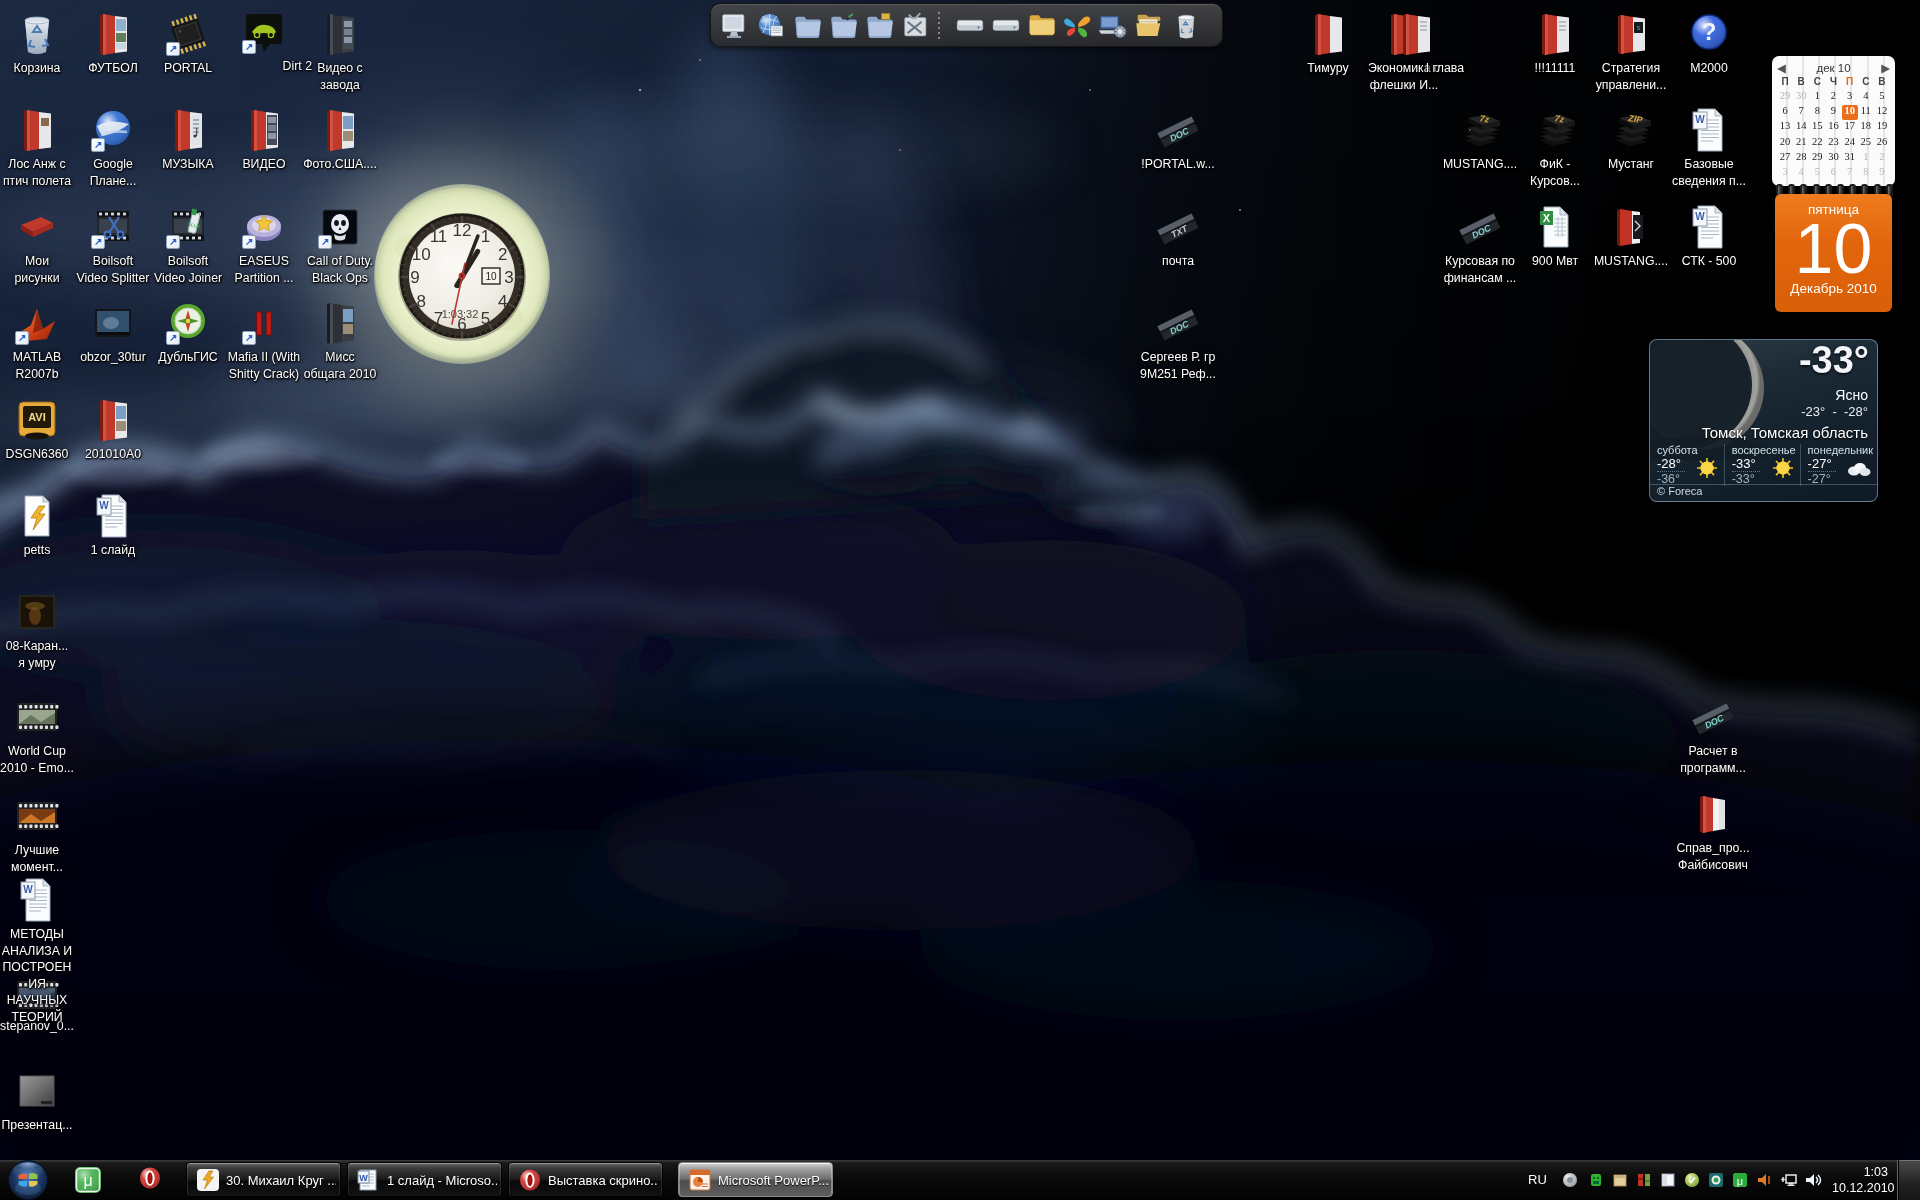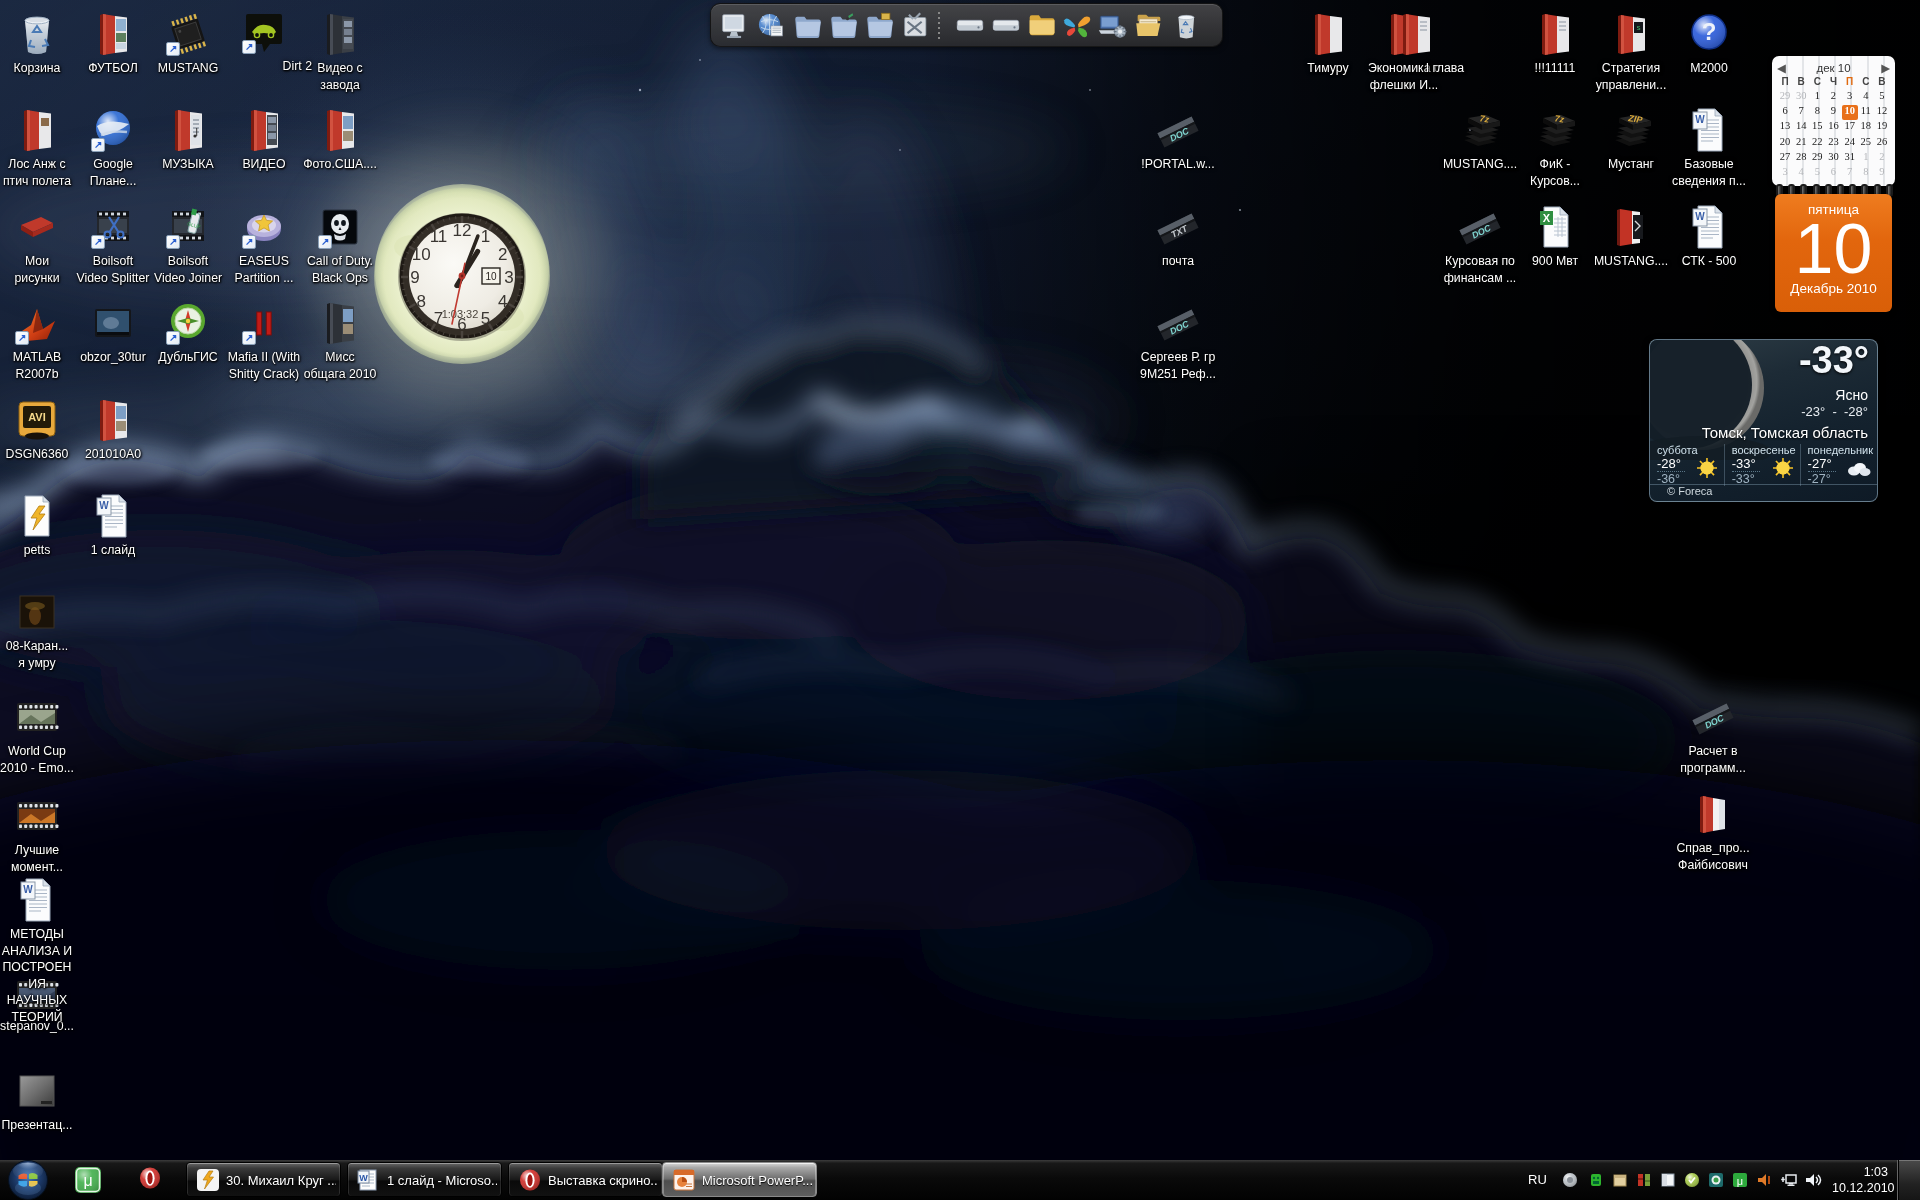--- a/index.html
+++ b/index.html
@@ -40,21 +40,21 @@
 #wx .cond{position:absolute;right:9px;top:47px;font-size:14px;}
 #wx .minmax{position:absolute;right:9px;top:64px;font-size:13px;color:#e8edf2;}
 #wx .city{position:absolute;right:9px;top:84px;font-size:15px;white-space:nowrap;text-shadow:0 1px 2px #000;}
 #wxdays{position:absolute;left:0;top:104px;width:100%;height:42px;display:flex;}
 .wxd{flex:1;padding:0 4px;position:relative;border-left:1px solid rgba(140,170,190,.35);}
 .wxd:first-child{border-left:none;}
 .wxd .dn{font-size:11px;color:#cfe0ea;margin-left:3px;white-space:nowrap;overflow:hidden;}
 .wxd .hi{font-size:13px;margin-left:3px;margin-top:0px;}
 .wxd .lo{font-size:12.5px;color:#9fb3c2;margin-left:3px;border-top:1px dotted #5a7586;width:28px;}
 .wxd svg{position:absolute;right:5px;top:12px;}
-#wx .foreca{position:absolute;left:0;bottom:0;width:100%;height:17px;border-top:1px solid rgba(140,170,190,.4);font-size:11px;color:#cfd9df;padding-left:17px;}
+#wx .foreca{position:absolute;left:0;bottom:0;width:100%;height:17px;border-top:1px solid rgba(140,170,190,.4);font-size:11px;color:#cfd9df;padding-left:7px;}
 
 #clockw{position:absolute;left:352px;top:167px;width:220px;height:220px;}
 </style></head>
 <body>
 <div id="desk">
 <svg id="wall" width="1920" height="1200" viewBox="0 0 1920 1200">
  <defs>
   <linearGradient id="sky" x1="0" y1="0" x2="1" y2="1">
    <stop offset="0" stop-color="#20304d"></stop>
    <stop offset=".35" stop-color="#101a2f"></stop>
@@ -273,21 +273,21 @@
             <rect x="21.2" y="36" width="2.4" height="5" fill="#d9b44a"></rect>
             <rect x="25.799999999999997" y="36" width="2.4" height="5" fill="#d9b44a"></rect>
             <rect x="30.4" y="36" width="2.4" height="5" fill="#d9b44a"></rect>
             <rect x="35.0" y="36" width="2.4" height="5" fill="#d9b44a"></rect>
             <rect x="13" y="15" width="22" height="18" fill="#1f1f1f" stroke="#3a3a3a"></rect>
             <circle cx="17" cy="19" r="1.5" fill="#444"></circle>
           </g>
         </svg>
         <div class="sc"></div>
       </div>
-      <div class="lb">MUSTANG</div>
+      <div class="lb">PORTAL</div>
     </div>
 <div class="di" style="left:216px;top:8px;width:96px;text-align:right;">
       <div class="ic">
         <svg width="48" height="48" viewBox="0 0 48 48">
           <path d="M8 6 h32 a2 2 0 0 1 2 2 v26 a2 2 0 0 1 -2 2 h-10 l-6 8 -2-8 h-14 a2 2 0 0 1 -2-2 v-26 a2 2 0 0 1 2-2 z" fill="#0d0f0a"></path>
           <path d="M12 24 q6 -9 14 -7 q8 1 10 7 l-3 3 q-9 -4 -18 0 z" fill="#a3c522"></path>
           <circle cx="17" cy="27" r="2.6" fill="#0d0f0a" stroke="#a3c522" stroke-width="1.4"></circle>
           <circle cx="31" cy="27" r="2.6" fill="#0d0f0a" stroke="#a3c522" stroke-width="1.4"></circle>
         </svg>
         <div class="sc"></div>
@@ -1384,21 +1384,21 @@
       </div>
 <div class="tbtn" style="left:508px;width:155px;">
         <div class="ti"><svg width="24" height="24" viewBox="0 0 24 24">
             <ellipse cx="12" cy="12" rx="10" ry="10.5" fill="#cc1f1a"></ellipse>
             <ellipse cx="12" cy="12" rx="10" ry="10.5" fill="url(#orb)"></ellipse>
             <ellipse cx="12" cy="12.2" rx="4.6" ry="7.6" fill="#fff"></ellipse>
             <ellipse cx="12" cy="12.2" rx="2.6" ry="6" fill="#a01512"></ellipse>
           </svg></div>
         <div class="tt">Выставка скрино...</div>
       </div>
-<div class="tbtn" style="left:662px;width:155px;background:linear-gradient(180deg,#d8d8d8 0%,#a8a8a8 14%,#6e6e6e 48%,#4e4e4e 54%,#5e5e5e 100%);border-color:#8a8a8a;box-shadow:inset 0 1px 0 rgba(255,255,255,.65),inset 1px 0 0 rgba(255,255,255,.3),inset -1px 0 0 rgba(255,255,255,.3);">
+<div class="tbtn" style="left:678px;width:155px;background:linear-gradient(180deg,#d8d8d8 0%,#a8a8a8 14%,#6e6e6e 48%,#4e4e4e 54%,#5e5e5e 100%);border-color:#8a8a8a;box-shadow:inset 0 1px 0 rgba(255,255,255,.65),inset 1px 0 0 rgba(255,255,255,.3),inset -1px 0 0 rgba(255,255,255,.3);">
         <div class="ti"><svg width="24" height="24" viewBox="0 0 24 24">
             <rect x="2" y="2" width="20" height="20" rx="2" fill="#fdf2ec" stroke="#c8743c"></rect>
             <rect x="2" y="2" width="20" height="5" fill="#d86a2a"></rect>
             <circle cx="10" cy="14" r="5" fill="#e8823c"></circle>
             <path d="M10 9 v5 h5 A5 5 0 0 0 10 9" fill="#b84e14"></path>
             <path d="M14 16 h6 M14 18.5 h6" stroke="#c8743c" stroke-width="1.2"></path>
           </svg></div>
         <div class="tt">Microsoft PowerP...</div>
       </div>
       <div style="position:absolute;left:1528px;top:12px;font-size:13px;color:#fff;">RU</div>

